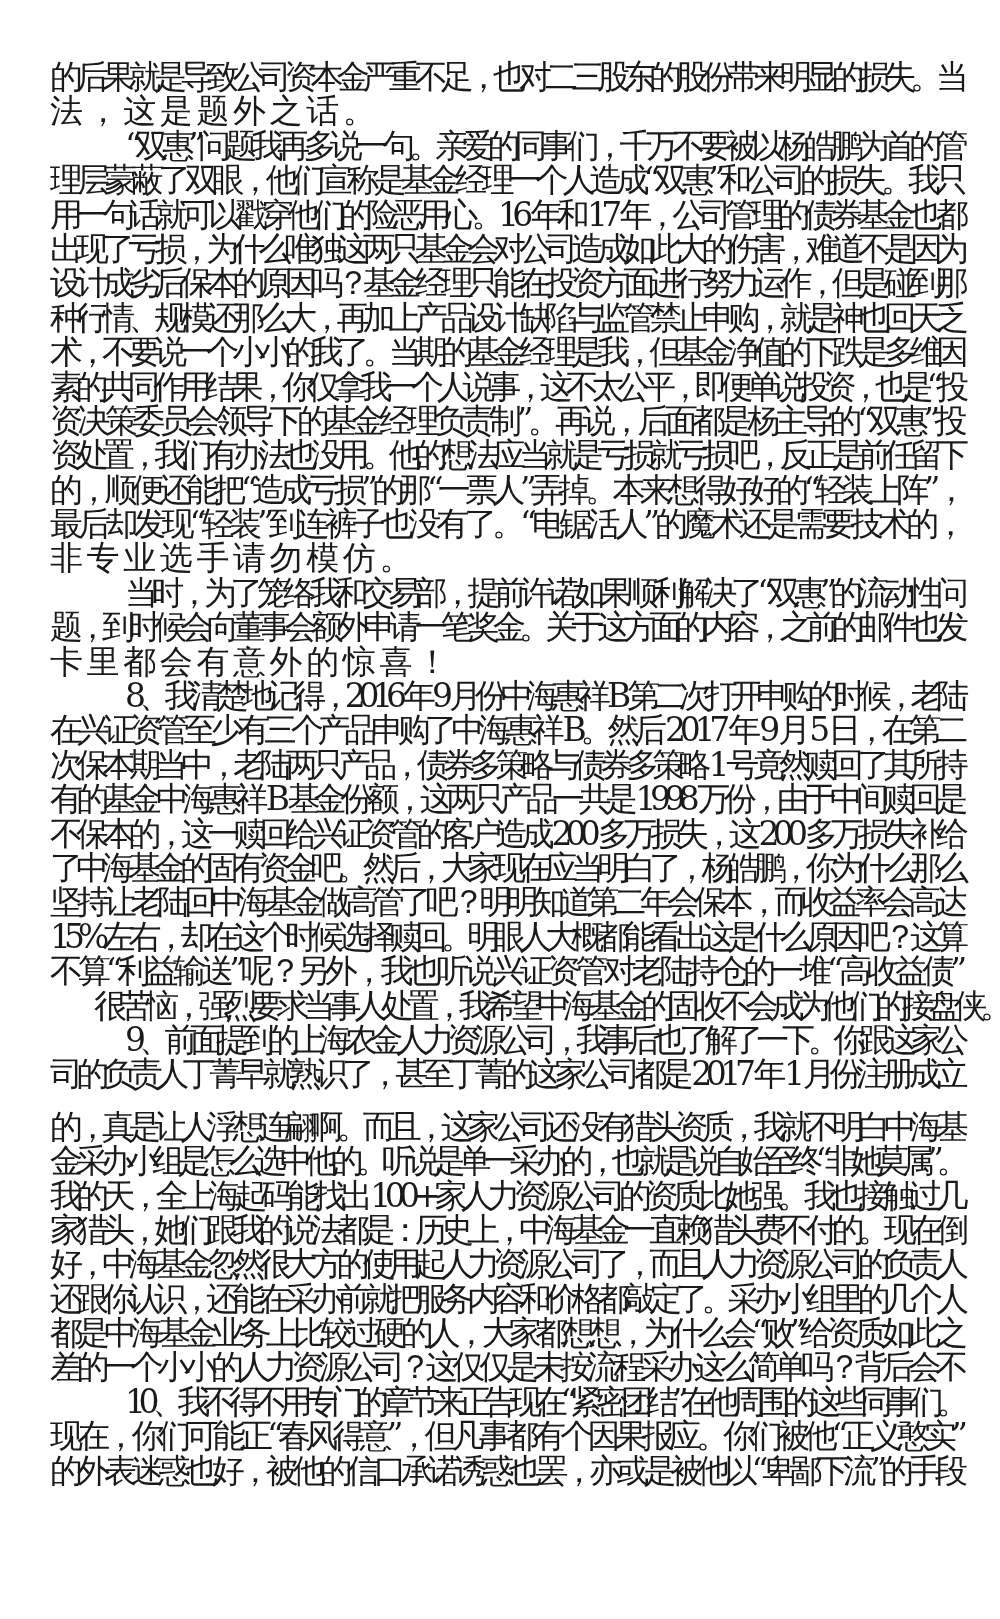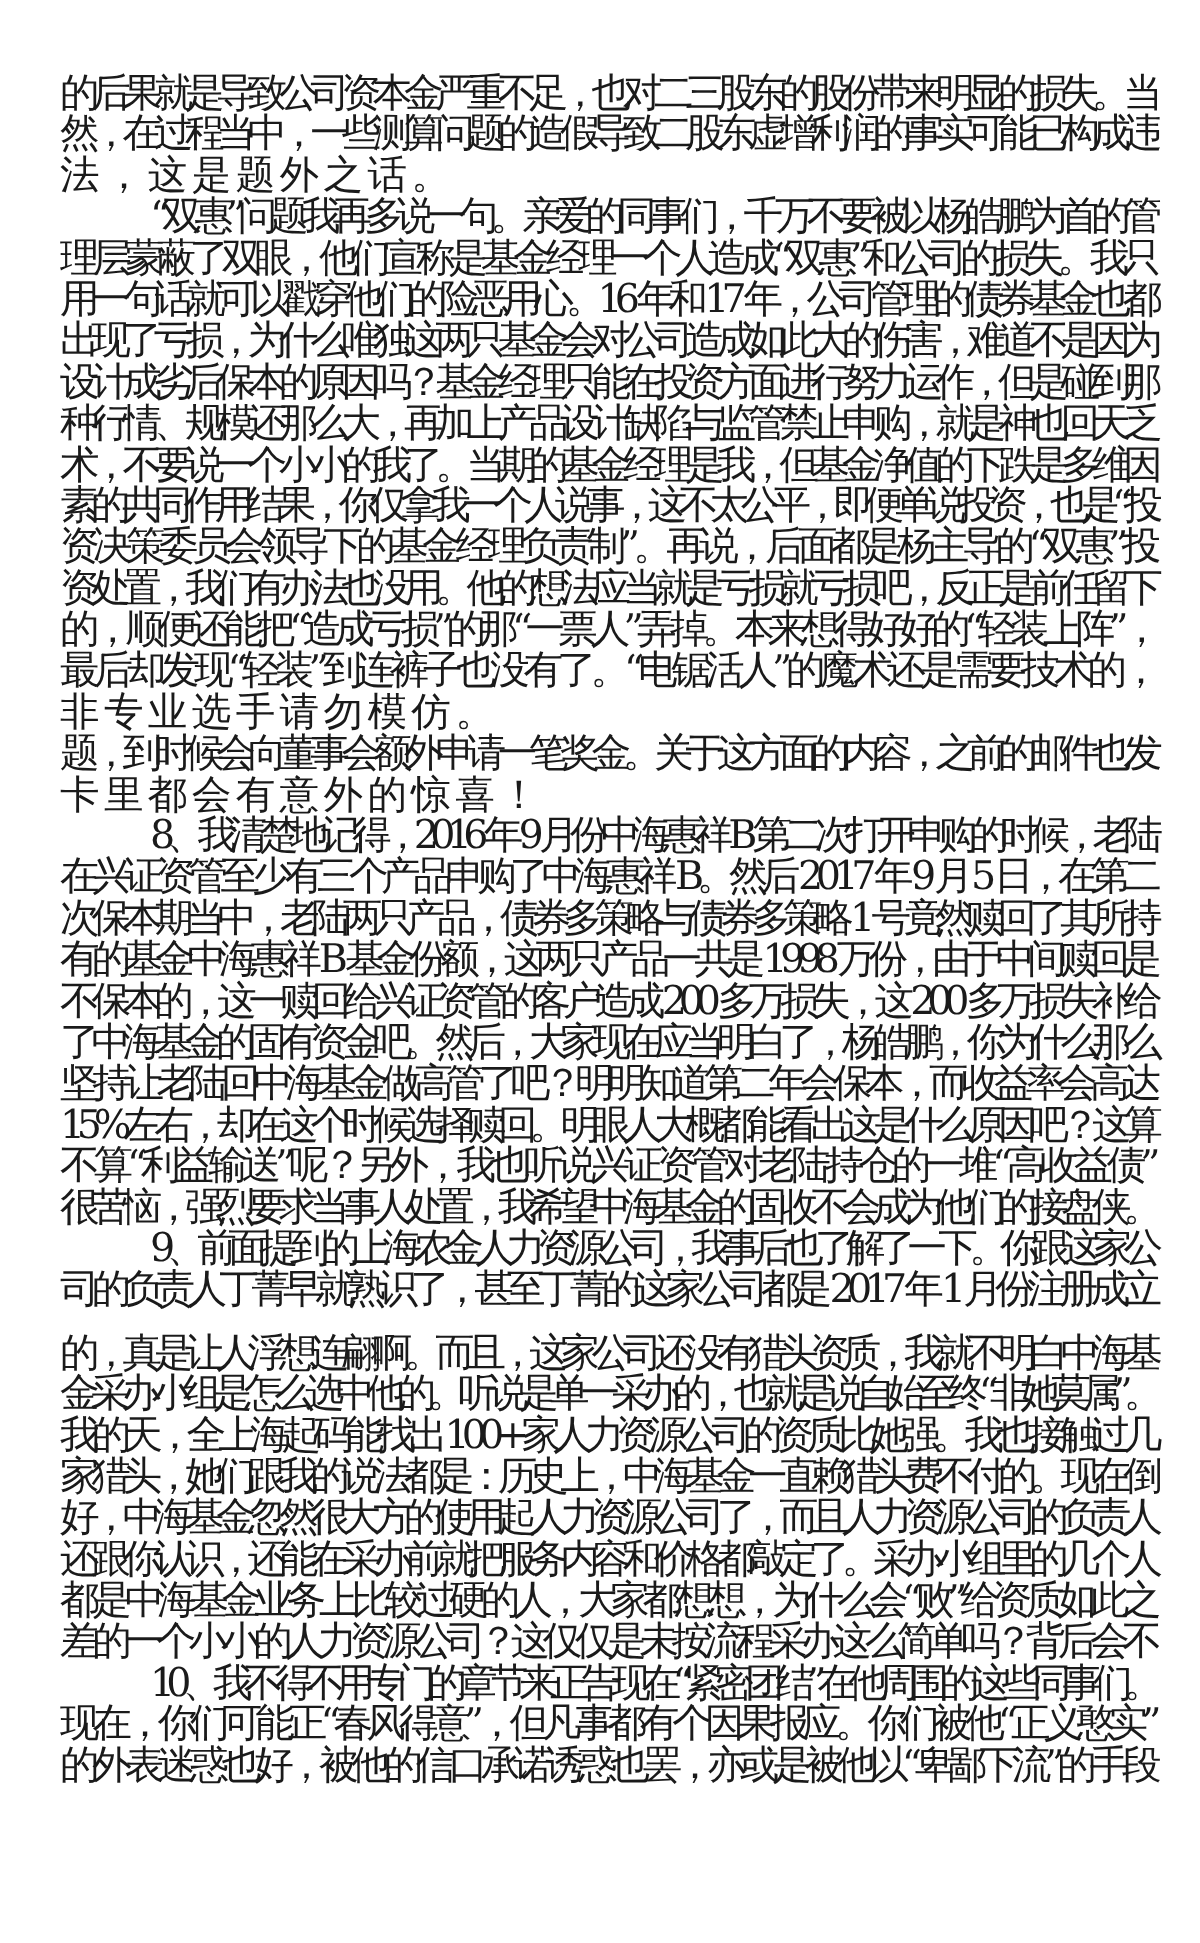--- a/index.html
+++ b/index.html
@@ -38,56 +38,56 @@
     padding-left: 75px;
   }
 </style>
 </head>
 <body>
 
 <div class="page">
 
   <div class="para">
     <span class="line" style="letter-spacing: 0px;"><span style="white-space: nowrap; letter-spacing: -6.94286px;">的后果就是导致公司资本金严重不足，也对二三股东的股份带来明显的损失。当</span></span>
-    <span class="line" style="letter-spacing: 0px;"><span style="white-space: nowrap; letter-spacing: -6.94286px;">然，在过程当中，一些测算问题的造假导致二股东虚增利润的事实可能已构成违</span></span>
     <span class="line last">法，这是题外之话。</span>
   </div>
 
   <div class="para">
     <span class="line indent" style="letter-spacing: 0px;"><span style="white-space: nowrap; letter-spacing: -6.65909px;">“双惠”问题我再多说一句。亲爱的同事们，千万不要被以杨皓鹏为首的管</span></span>
     <span class="line" style="letter-spacing: 0px;"><span style="white-space: nowrap; letter-spacing: -6.02143px;">理层蒙蔽了双眼，他们宣称是基金经理一个人造成“双惠”和公司的损失。我只</span></span>
     <span class="line" style="letter-spacing: 0px;"><span style="white-space: nowrap; letter-spacing: -6.65264px;">用一句话就可以戳穿他们的险恶用心。16 年和 17 年，公司管理的债券基金也都</span></span>
     <span class="line" style="letter-spacing: 0px;"><span style="white-space: nowrap; letter-spacing: -6.94286px;">出现了亏损，为什么唯独这两只基金会对公司造成如此大的伤害，难道不是因为</span></span>
     <span class="line" style="letter-spacing: 0px;"><span style="white-space: nowrap; letter-spacing: -6.94286px;">设计成劣后保本的原因吗？基金经理只能在投资方面进行努力运作，但是碰到那</span></span>
     <span class="line" style="letter-spacing: 0px;"><span style="white-space: nowrap; letter-spacing: -6.94286px;">种行情、规模还那么大，再加上产品设计缺陷与监管禁止申购，就是神也回天乏</span></span>
     <span class="line" style="letter-spacing: 0px;"><span style="white-space: nowrap; letter-spacing: -6.94286px;">术，不要说一个小小的我了。当期的基金经理是我，但基金净值的下跌是多维因</span></span>
     <span class="line" style="letter-spacing: 0px;"><span style="white-space: nowrap; letter-spacing: -7.21875px;">素的共同作用结果，你仅拿我一个人说事，这不太公平，即便单说投资，也是“投</span></span>
     <span class="line" style="letter-spacing: 0px;"><span style="white-space: nowrap; letter-spacing: -5.56071px;">资决策委员会领导下的基金经理负责制”。再说，后面都是杨主导的“双惠”投</span></span>
     <span class="line" style="letter-spacing: 0px;"><span style="white-space: nowrap; letter-spacing: -6.94286px;">资处置，我们有办法也没用。他的想法应当就是亏损就亏损吧，反正是前任留下</span></span>
     <span class="line" style="letter-spacing: 0px;"><span style="white-space: nowrap; letter-spacing: -5.73606px;">的，顺便还能把“造成亏损”的那“一票人”弄掉。本来想得好好的“轻装上阵”，</span></span>
     <span class="line" style="letter-spacing: 0px;"><span style="white-space: nowrap; letter-spacing: -5.09955px;">最后却发现“轻装”到连裤子也没有了。“电锯活人”的魔术还是需要技术的，</span></span>
     <span class="line last">非专业选手请勿模仿。</span>
   </div>
 
   <div class="para">
+    <span class="line indent" style="letter-spacing: 0px;"><span style="white-space: nowrap; letter-spacing: -6.65909px;">当时，为了笼络我和交易部，提前许诺如果顺利解决了“双惠”的流动性问</span></span>
     <span class="line" style="letter-spacing: 0px;"><span style="white-space: nowrap; letter-spacing: -6.94286px;">题，到时候会向董事会额外申请一笔奖金。关于这方面的内容，之前的邮件也发</span></span>
     <span class="line last">卡里都会有意外的惊喜！</span>
   </div>
 
   <div class="para">
     <span class="line indent" style="letter-spacing: 0px;"><span style="white-space: nowrap; letter-spacing: -7.24219px;">8、我清楚地记得，2016 年 9 月份中海惠祥 B 第二次打开申购的时候，老陆</span></span>
     <span class="line" style="letter-spacing: 0px;"><span style="white-space: nowrap; letter-spacing: -6.24782px;">在兴证资管至少有三个产品申购了中海惠祥 B。然后 2017 年 9 月 5 日，在第二</span></span>
     <span class="line" style="letter-spacing: 0px;"><span style="white-space: nowrap; letter-spacing: -6.81039px;">次保本期当中，老陆两只产品，债券多策略与债券多策略 1 号竟然赎回了其所持</span></span>
     <span class="line" style="letter-spacing: 0px;"><span style="white-space: nowrap; letter-spacing: -6.53008px;">有的基金中海惠祥 B 基金份额，这两只产品一共是 1998 万份，由于中间赎回是</span></span>
     <span class="line" style="letter-spacing: 0px;"><span style="white-space: nowrap; letter-spacing: -6.80335px;">不保本的，这一赎回给兴证资管的客户造成 200 多万损失，这 200 多万损失补给</span></span>
     <span class="line" style="letter-spacing: 0px;"><span style="white-space: nowrap; letter-spacing: -6.94286px;">了中海基金的固有资金吧。然后，大家现在应当明白了，杨皓鹏，你为什么那么</span></span>
     <span class="line" style="letter-spacing: 0px;"><span style="white-space: nowrap; letter-spacing: -6.17647px;">坚持让老陆回中海基金做高管了吧？明明知道第二年会保本，而收益率会高达</span></span>
     <span class="line" style="letter-spacing: 0px;"><span style="white-space: nowrap; letter-spacing: -6.95443px;">15%左右，却在这个时候选择赎回。明眼人大概都能看出这是什么原因吧？这算</span></span>
     <span class="line" style="letter-spacing: 0px;"><span style="white-space: nowrap; letter-spacing: -5.09955px;">不算“利益输送”呢？另外，我也听说兴证资管对老陆持仓的一堆“高收益债”</span></span>
-    <span class="line" style="letter-spacing: 0px;"><span style="white-space: nowrap; letter-spacing: -6.94286px;">很苦恼，强烈要求当事人处置，我希望中海基金的固收不会成为他们的接盘侠。</span></span>
+    <span class="line" style="letter-spacing: 0px; margin-left: 44px;"><span style="white-space: nowrap; letter-spacing: -6.94286px;">很苦恼，强烈要求当事人处置，我希望中海基金的固收不会成为他们的接盘侠。</span></span>
   </div>
 
   <div class="para">
     <span class="line indent" style="letter-spacing: 0px;"><span style="white-space: nowrap; letter-spacing: -7.27273px;">9、前面提到的上海农金人力资源公司，我事后也了解了一下。你跟这家公</span></span>
     <span class="line" style="letter-spacing: 0px;"><span style="white-space: nowrap; letter-spacing: -6.44844px;">司的负责人丁菁早就熟识了，甚至丁菁的这家公司都是 2017 年 1 月份注册成立</span></span>
     <span class="line" style="letter-spacing: 0px; margin-top: 18px;"><span style="white-space: nowrap; letter-spacing: -6.94286px;">的，真是让人浮想连翩啊。而且，这家公司还没有猎头资质，我就不明白中海基</span></span>
     <span class="line" style="letter-spacing: 0px;"><span style="white-space: nowrap; letter-spacing: -7.47973px;">金采办小组是怎么选中他的。听说是单一采办的，也就是说自始至终“非她莫属”。</span></span>
     <span class="line" style="letter-spacing: 0px;"><span style="white-space: nowrap; letter-spacing: -6.62542px;">我的天，全上海起码能找出 100+家人力资源公司的资质比她强。我也接触过几</span></span>
     <span class="line" style="letter-spacing: 0px;"><span style="white-space: nowrap; letter-spacing: -6.94286px;">家猎头，她们跟我的说法都是：历史上，中海基金一直赖猎头费不付的。现在倒</span></span>
     <span class="line" style="letter-spacing: 0px;"><span style="white-space: nowrap; letter-spacing: -6.94286px;">好，中海基金忽然很大方的使用起人力资源公司了，而且人力资源公司的负责人</span></span>

